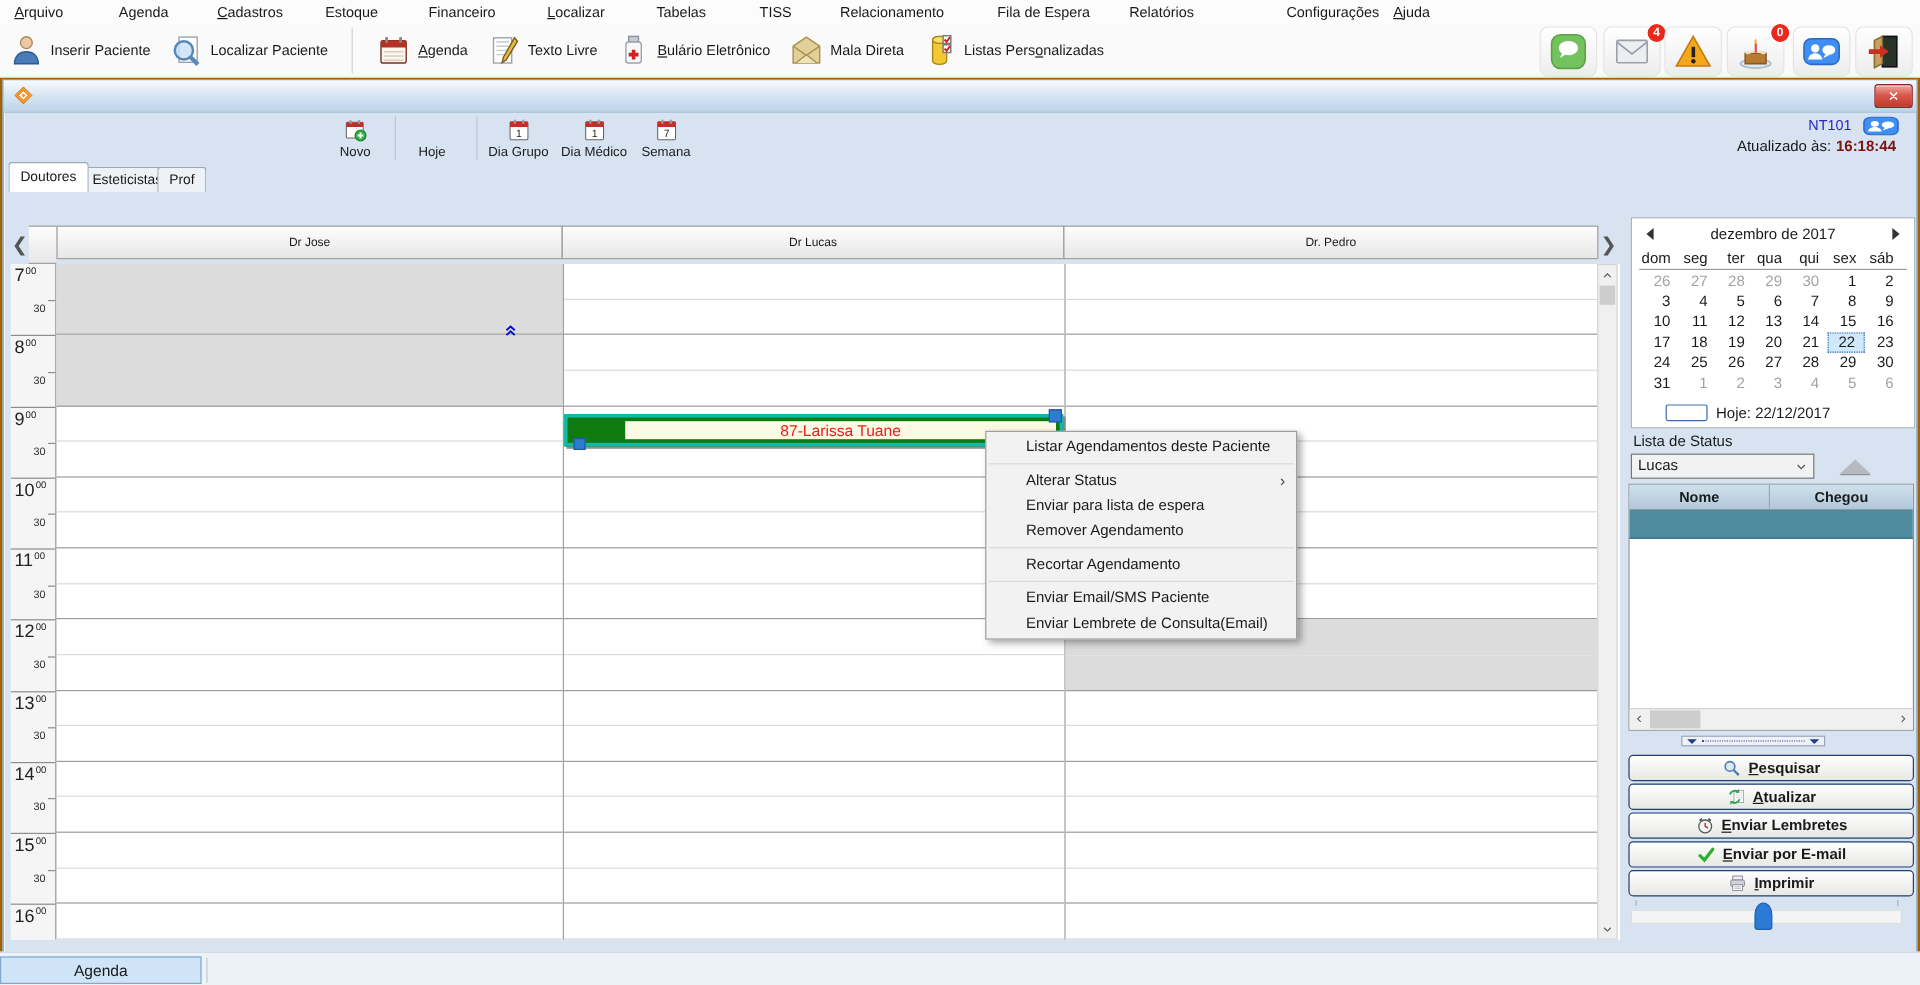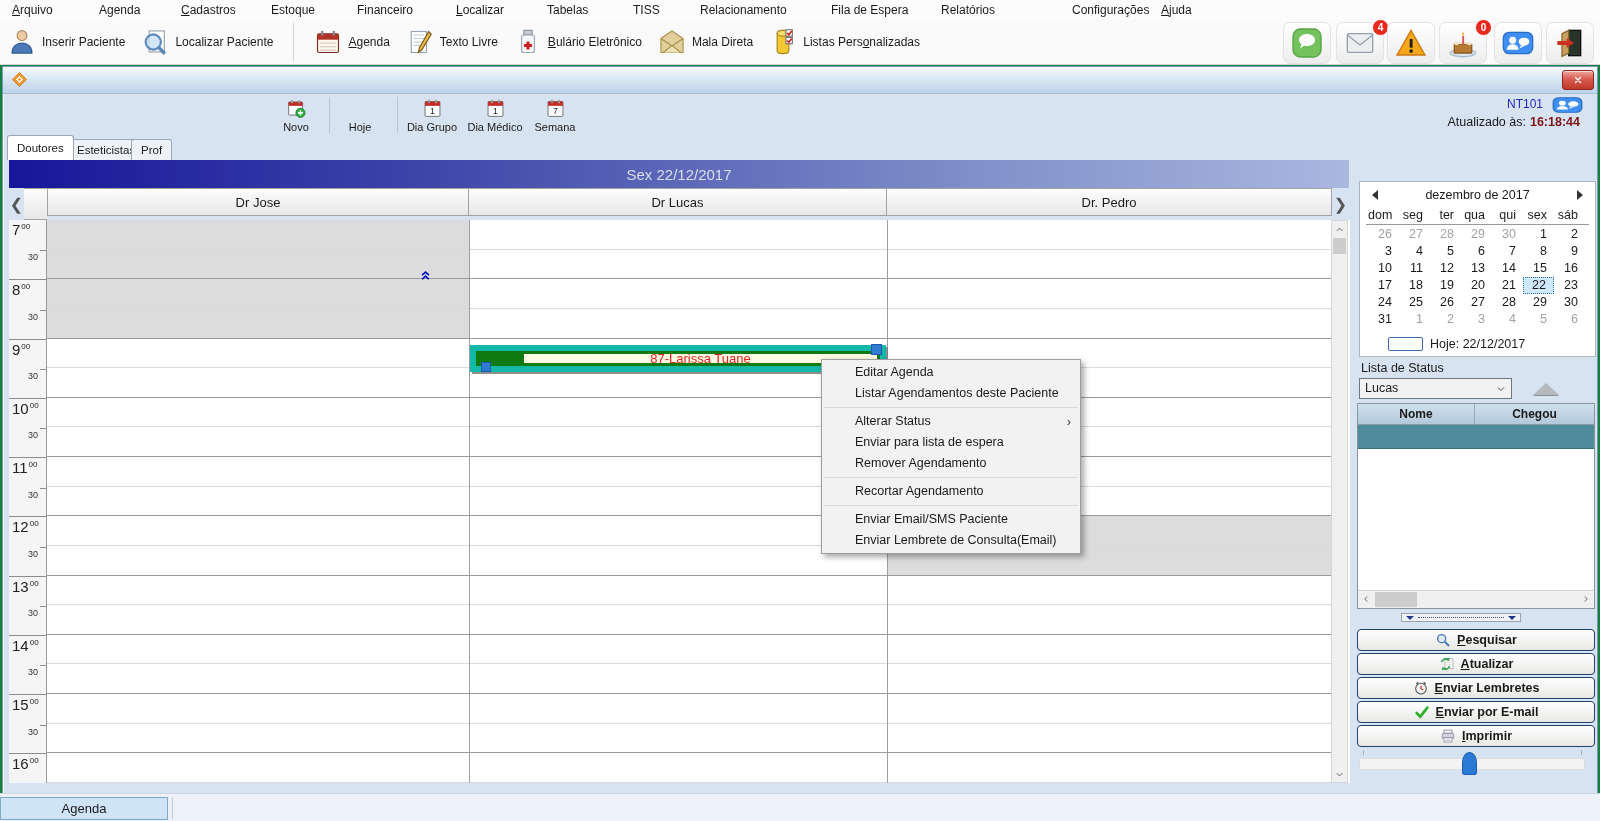--- a/index.html
+++ b/index.html
@@ -1,16 +1,16 @@
 <!DOCTYPE html>
 <html><head>
 <meta charset="utf-8">
 <style>
   html,body{margin:0;padding:0;background:#c9d4e2;}
-  .screen{position:relative;width:1600px;height:821px;overflow:hidden;background:#15803d;
+  .screen{position:relative;width:1600px;height:821px;overflow:hidden;background:#a16207;
     font-family:"Liberation Sans",sans-serif;color:#1a1a1a;-webkit-font-smoothing:antialiased;}
   svg{display:block;}
   u{text-decoration:underline;}
 
   
   .menubar{position:absolute;left:0;top:0;width:1600px;height:20px;background:#fcfcfc;font-size:12px;}
   .menu-item{position:absolute;top:0;height:20px;line-height:20px;padding:0 4px;cursor:default;white-space:nowrap;}
 
   
   .toolbar{position:absolute;left:0;top:20px;width:1600px;height:44px;background:#fafafa;border-bottom:1px solid #d2d6dc;}
@@ -41,40 +41,40 @@
   .tabbar{position:absolute;left:0;top:69px;width:1346px;height:24px;}
   .tab{position:absolute;bottom:0;height:20px;background:#eef1f6;border:1px solid #9aa8ba;border-bottom:none;
     border-radius:3px 3px 0 0;display:flex;align-items:center;padding:0 9px;font-size:11.5px;}
   .tab.active{height:24px;background:#ffffff;z-index:2;}
 
   .banner{position:absolute;left:6px;top:93px;width:1340px;height:28px;display:flex;align-items:center;justify-content:center;
     background:linear-gradient(90deg,#16169a 0%,#3c44a8 30%,#8495cc 75%,#aab7e0 100%);color:#d8dff0;font-size:15px;}
 
   .sh-nav{position:absolute;top:121px;width:15px;height:32px;display:flex;align-items:center;justify-content:center;color:#555;}
   .sh-cell{position:absolute;top:121px;height:28px;box-sizing:border-box;border:1px solid #a2a2a2;
-    background:linear-gradient(180deg,#fdfdfd,#e7e7e7);display:flex;align-items:center;justify-content:center;font-size:13px;}
+    background:linear-gradient(180deg,#fdfdfd,#e7e7e7);display:flex;align-items:center;justify-content:center;font-size:10px;}
   .sh-stub{position:absolute;top:121px;height:32px;box-sizing:border-box;border-top:1px solid #a2a2a2;border-bottom:1px solid #a2a2a2;
     background:linear-gradient(180deg,#fdfdfd,#e7e7e7);}
 
   .grid{position:absolute;left:6px;top:153px;width:1341px;height:563px;background:#fff;}
   .gutter{position:absolute;left:0;top:0;width:38px;height:563px;background:#f5f5f5;border-right:1px solid #9a9a9a;box-sizing:border-box;}
   .g-hour{position:relative;box-sizing:border-box;}
   .g-hr-line{border-top:1px solid #8d8d8d;}
   .g-num{position:absolute;left:3px;top:1px;font-size:15px;color:#222;}
   .g-num sup{font-size:8px;vertical-align:super;margin-left:1px;}
   .g-30{position:absolute;right:8px;font-size:9px;color:#333;}
   .g-tick{position:absolute;right:0;width:6px;border-top:1px solid #8d8d8d;}
   .col{position:absolute;top:0;height:563px;box-sizing:border-box;border-left:1px solid #9f9f9f;}
   .col.first{border-left:none;}
   .row{box-sizing:border-box;border-bottom:1px solid #dadada;}
   .row.hr{border-bottom-color:#9b9b9b;}
   .row.blocked{background:#dcdcdc;}
   .chev2{position:absolute;z-index:2;}
 
-  .appt{position:absolute;z-index:3;background:#0e7a10;border:6px solid #14b8a6;box-shadow:2px 2px 0 rgba(125,125,125,.85);box-sizing:border-box;}
+  .appt{position:absolute;z-index:3;background:#0e7a10;border:3px solid #14b8a6;box-shadow:2px 2px 0 rgba(125,125,125,.85);box-sizing:border-box;}
   .appt-body{position:absolute;left:48px;top:3px;right:3px;bottom:3px;background:#fdfae3;display:flex;align-items:center;justify-content:center;
     font-size:13px;color:#e51f1f;}
   .handle{position:absolute;width:11px;height:11px;background:#2e7bd0;border:1px solid #1a5aa8;box-sizing:border-box;z-index:4;}
 
   .vscroll{position:absolute;left:1328px;top:153px;width:17px;height:563px;background:#f0f0f0;border:1px solid #d5d5d5;box-sizing:border-box;}
   .vs-arrow{position:absolute;left:0;width:15px;height:16px;display:flex;align-items:center;justify-content:center;}
   .vs-thumb{position:absolute;left:1px;top:17px;width:13px;height:16px;background:#cdcdcd;}
   .hsb-arrow{position:absolute;top:0;width:16px;height:16px;display:flex;align-items:center;justify-content:center;}
 
   
@@ -361,21 +361,20 @@
         </svg>
       </span>
     <div class="status-upd"><span>Atualizado às:</span><b>16:18:44</b></div>
 
     <div class="tabbar" id="tabbar">
         <div class="tab active" style="left: 4px;">Doutores</div>
         <div class="tab" style="left: 64px;">Esteticistas</div>
         <div class="tab" style="left: 128px;">Prof</div>
       </div>
 
-    <div class="banner">Sex 22/12/2017</div>
 
     <div class="sh-nav" style="left:6px">❮</div>
     <div class="sh-stub" style="left:21px;width:23px"></div>
     <div id="schedHeader">
         <div class="sh-cell" style="left: 44px; width: 422px;">Dr Jose</div>
         <div class="sh-cell" style="left: 465px; width: 419px;">Dr Lucas</div>
         <div class="sh-cell" style="left: 883px; width: 446px;">Dr. Pedro</div>
       </div>
     <div class="sh-nav" style="left:1330px">❯</div>
 
@@ -677,21 +676,20 @@
           <span><u>I</u>mprimir</span>
         </div>
       </div>
 
     <div class="slider-tick" style="left:1360px"></div>
     <div class="slider-tick" style="left:1578px"></div>
     <div class="slider-track"></div>
     <div class="slider-thumb"></div>
 
     <div class="ctx" id="ctxMenu">
-        <div class="ctx-item">Editar Agenda</div>
         <div class="ctx-item">Listar Agendamentos deste Paciente</div>
         <div class="ctx-sep"></div>
         <div class="ctx-item">Alterar Status<div class="ctx-sub">›</div></div>
         <div class="ctx-item">Enviar para lista de espera</div>
         <div class="ctx-item">Remover Agendamento</div>
         <div class="ctx-sep"></div>
         <div class="ctx-item">Recortar Agendamento</div>
         <div class="ctx-sep"></div>
         <div class="ctx-item">Enviar Email/SMS Paciente</div>
         <div class="ctx-item">Enviar Lembrete de Consulta(Email)</div>

